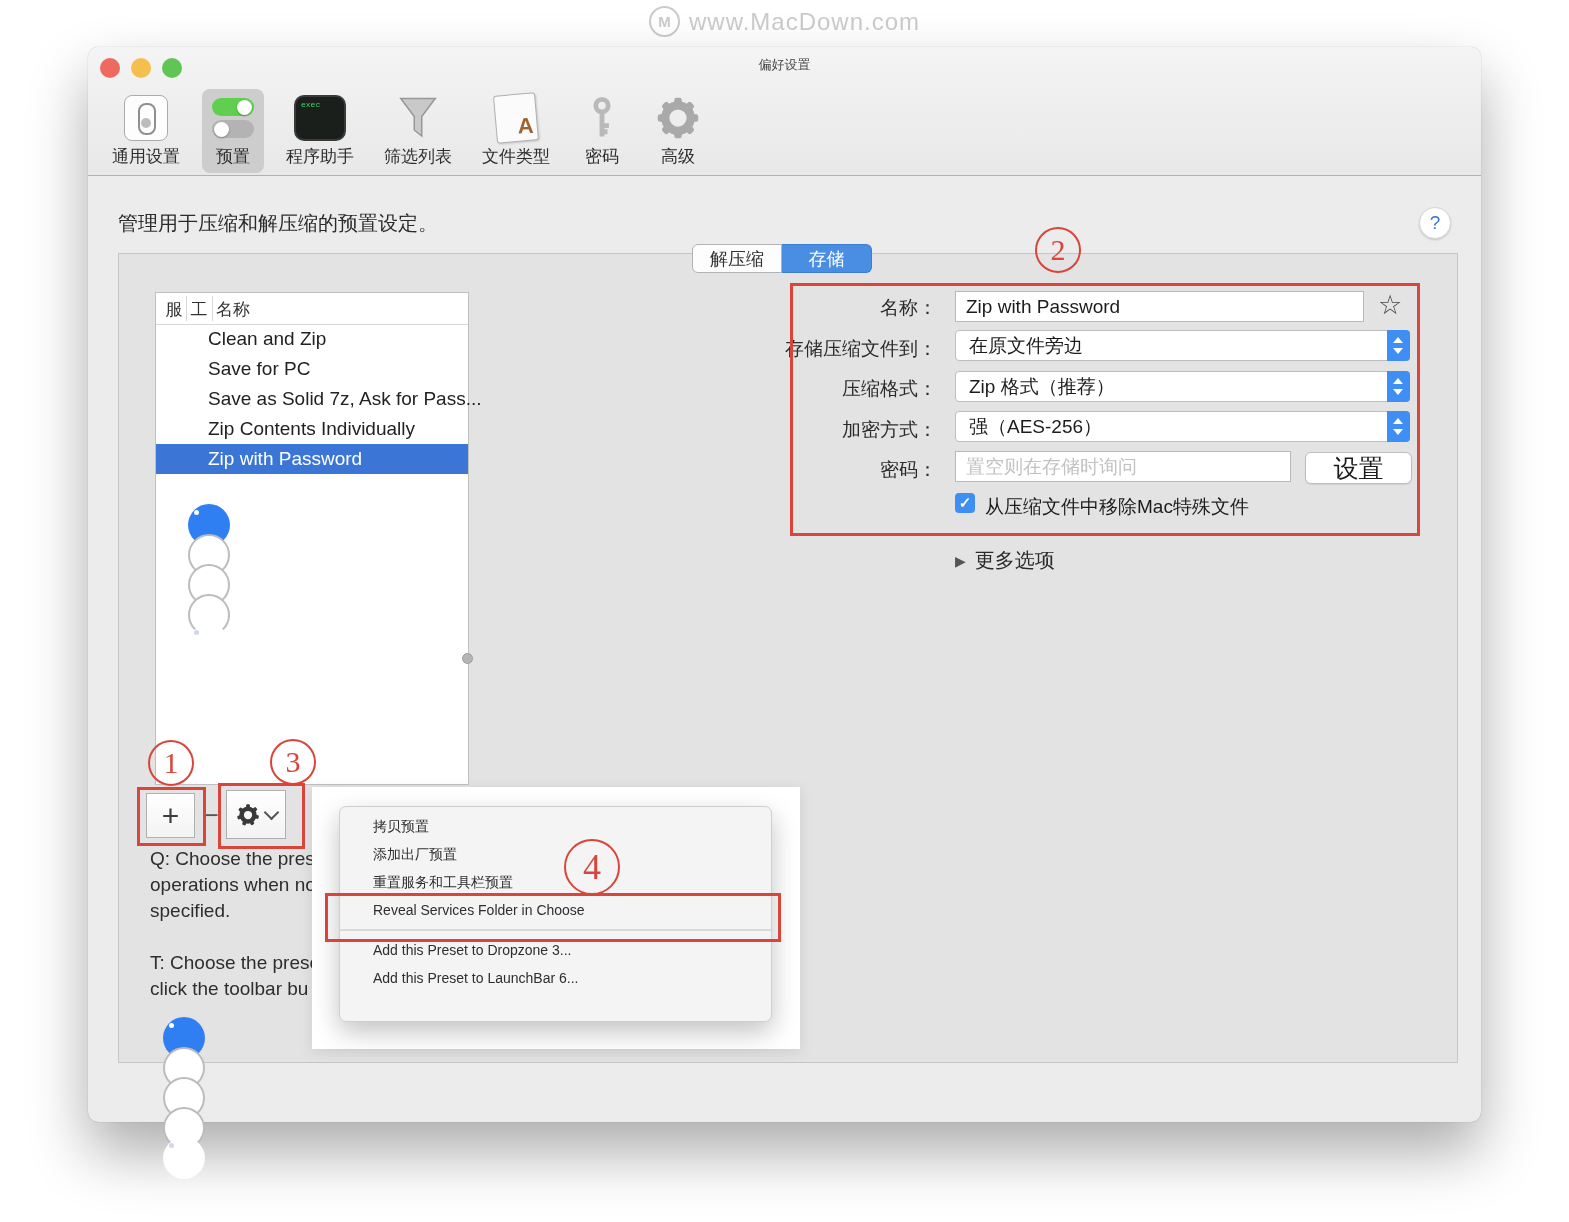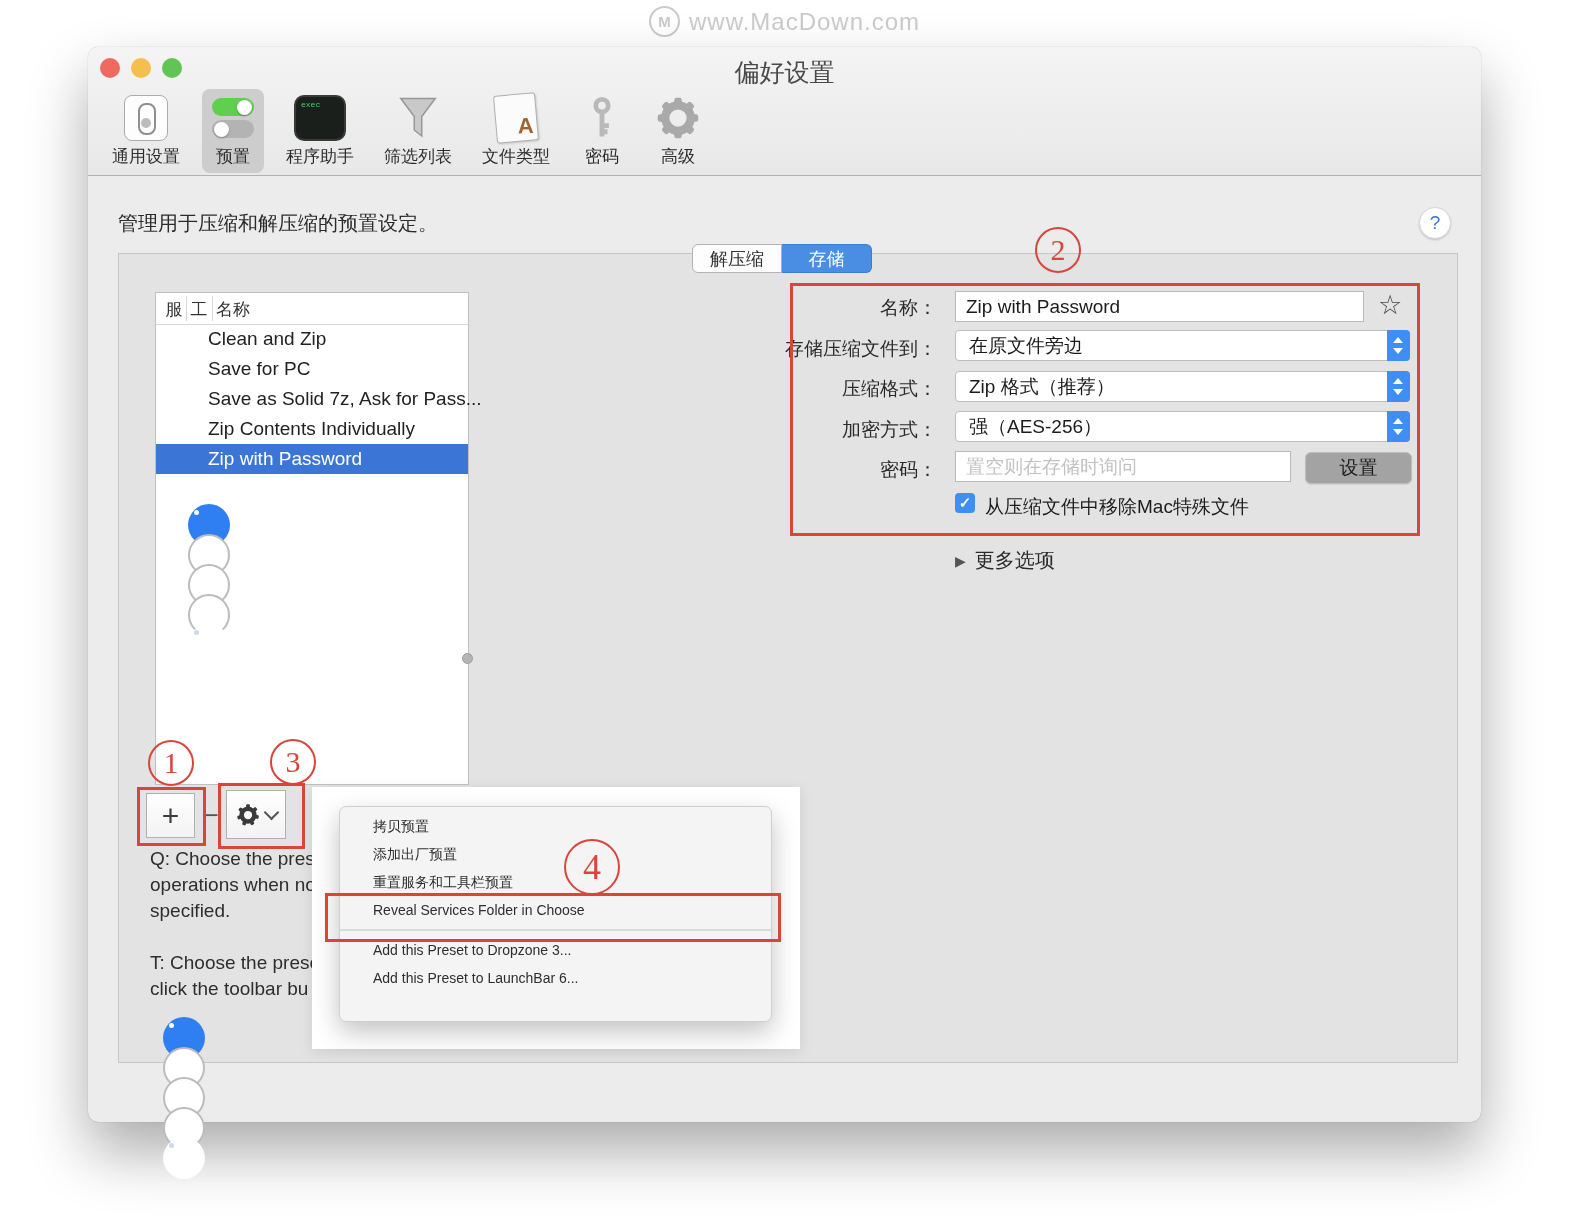--- a/index.html
+++ b/index.html
@@ -13,21 +13,21 @@
 
   
   .window{left:88px;top:47px;width:1393px;height:1075px;background:#ececec;border-radius:10px;
           box-shadow:0 30px 60px rgba(0,0,0,.33),0 0 1px rgba(0,0,0,.35);}
   .header{left:0;top:0;right:0;height:128px;background:linear-gradient(#f4f4f4,#e8e8e8);
           border-bottom:1px solid #b2b2b2;border-radius:10px 10px 0 0;}
   .tl{width:20px;height:20px;border-radius:50%;top:11px;}
   .tl.red{left:12px;background:#ee6a5e;}
   .tl.yellow{left:43px;background:#f5bf4e;}
   .tl.green{left:74px;background:#61c555;}
-  .win-title{left:0;right:0;top:9px;text-align:center;font-size:25px;color:#4a4a4a;}
+  .win-title{left:0;right:0;top:9px;text-align:center;font-size:13px;color:#4a4a4a;}
 
   
   .toolbar{left:10px;top:40px;height:86px;display:flex;align-items:flex-end;gap:14px;padding:0 6px;}
   .tb-item{display:flex;flex-direction:column;align-items:center;justify-content:flex-end;padding:4px 8px 5px;border-radius:8px;}
   .tb-item.selected{background:#cdcdcd;}
   .tb-icon{height:50px;display:flex;align-items:center;justify-content:center;margin-bottom:2px;}
   .tb-label{font-size:17px;color:#2e2e2e;white-space:nowrap;}
   
   .ic-general{width:42px;height:44px;background:#fdfdfd;border:1px solid #ababab;border-radius:8px;position:relative;}
   .ic-general .pill{position:absolute;left:13px;top:7px;width:14px;height:28px;border:2px solid #8f8f8f;border-radius:8px;}
@@ -95,22 +95,22 @@
   .i-pwd::placeholder{color:#c2c2c2;}
   .star{left:1290px;top:242px;font-size:27px;color:#4a4a4a;}
   .select{background:#fff;border:1px solid #bdbdbd;border-radius:4px;height:31px;box-sizing:border-box;position:absolute;}
   .s-dest{left:867px;top:283px;width:455px;}
   .s-fmt{left:867px;top:324px;width:455px;}
   .s-enc{left:867px;top:364px;width:455px;}
   .sel-text{position:absolute;left:13px;top:0;line-height:29px;font-size:19px;color:#1c1c1c;white-space:nowrap;}
   .stepper{position:absolute;right:-1px;top:-1px;width:23px;height:31px;background:#3f8ef3;border-radius:0 4px 4px 0;}
   .stepper::before{content:"";position:absolute;left:6px;top:7px;border-left:5px solid transparent;border-right:5px solid transparent;border-bottom:6px solid #fff;}
   .stepper::after{content:"";position:absolute;left:6px;bottom:7px;border-left:5px solid transparent;border-right:5px solid transparent;border-top:6px solid #fff;}
-  .btn-set{left:1217px;top:405px;width:105px;height:30px;background:#a3a3a3;border:1px solid #bdbdbd;border-radius:6px;
-           box-shadow:0 1px 1px rgba(0,0,0,.08);font-size:19px;color:#1c1c1c;display:flex;align-items:center;justify-content:center;}
+  .btn-set{left:1217px;top:405px;width:105px;height:30px;background:#ffffff;border:1px solid #bdbdbd;border-radius:6px;
+           box-shadow:0 1px 1px rgba(0,0,0,.08);font-size:25px;color:#1c1c1c;display:flex;align-items:center;justify-content:center;}
   .checkbox{left:867px;top:446px;width:20px;height:20px;background:#3f8ef3;border-radius:4px;color:#fff;font-size:15px;
             display:flex;align-items:center;justify-content:center;font-weight:bold;}
   .cb-label{left:897px;top:447px;font-size:19px;color:#1c1c1c;text-align:right;}
   .more{left:867px;top:500px;display:flex;align-items:center;gap:9px;}
   .more .tri{font-size:14px;color:#555;}
   .more .mtext{font-size:20px;color:#2b2b2b;}
 
   
   .btn-sq{background:linear-gradient(#ffffff,#f3f3f3);border:1px solid #b0b0b0;display:flex;align-items:center;justify-content:center;color:#3c3c3c;box-sizing:border-box;}
   .btn-add{left:58px;top:746px;width:49px;height:45px;font-size:30px;font-weight:300;}

